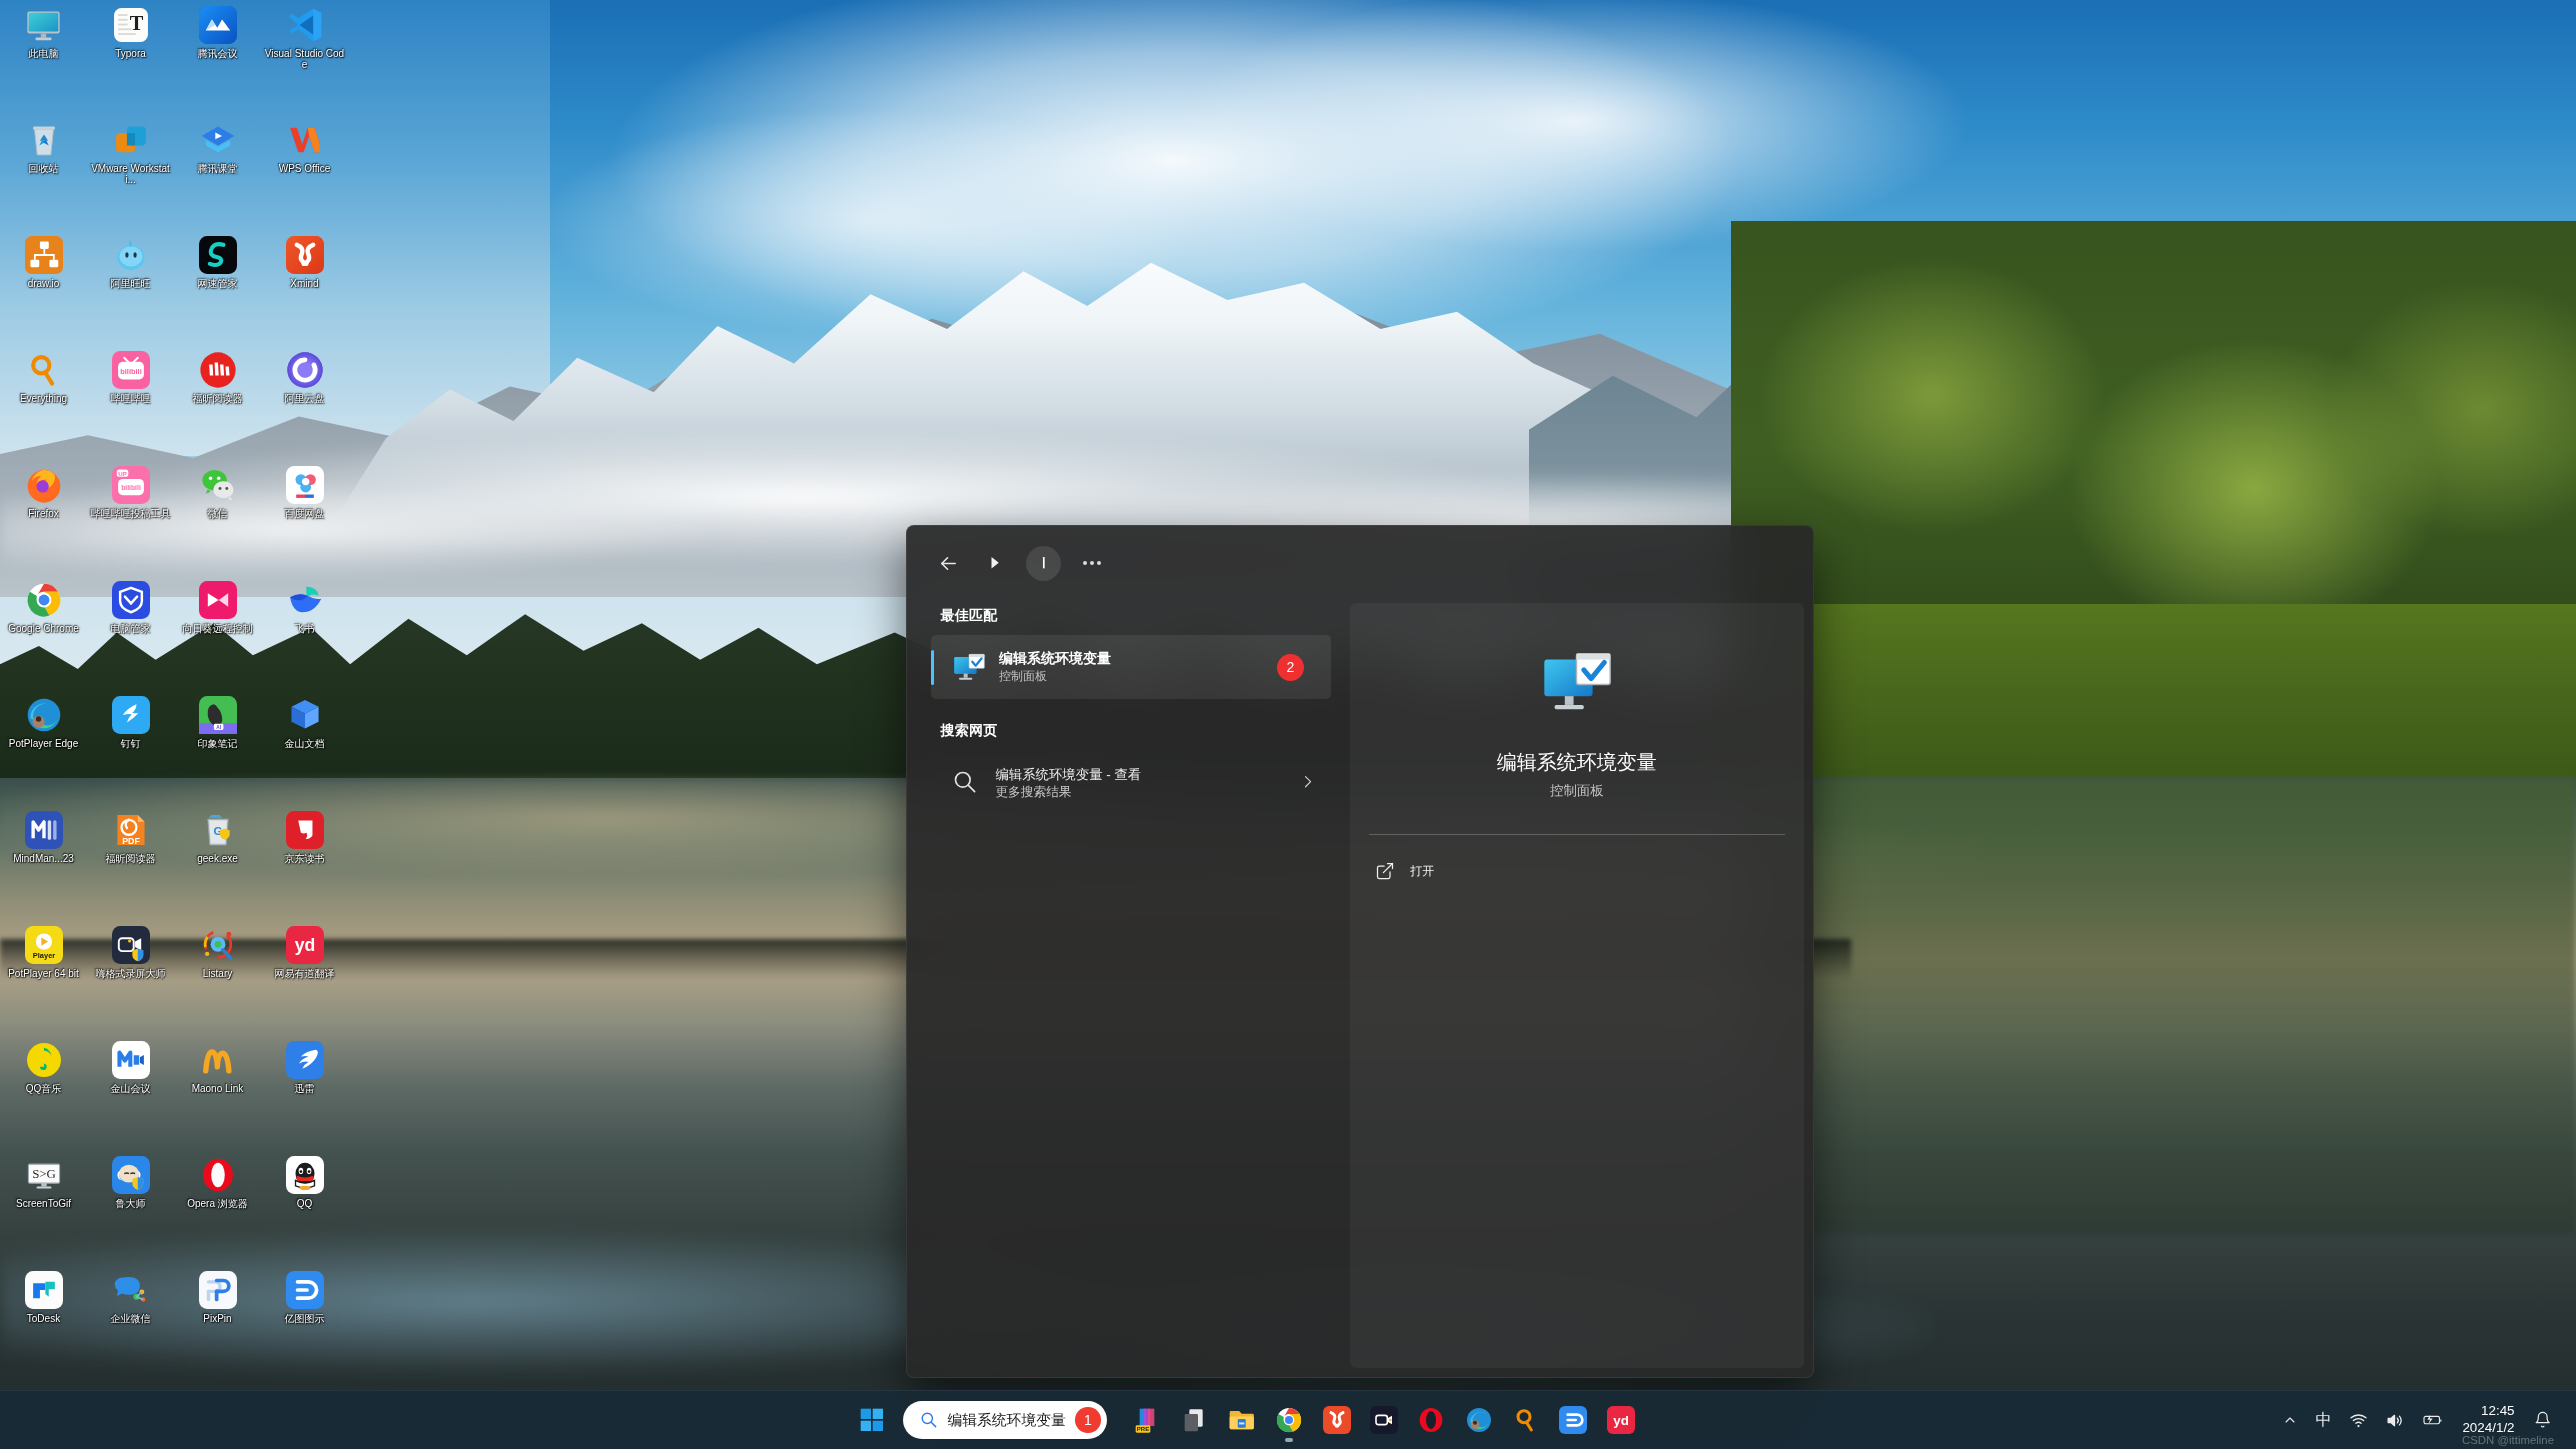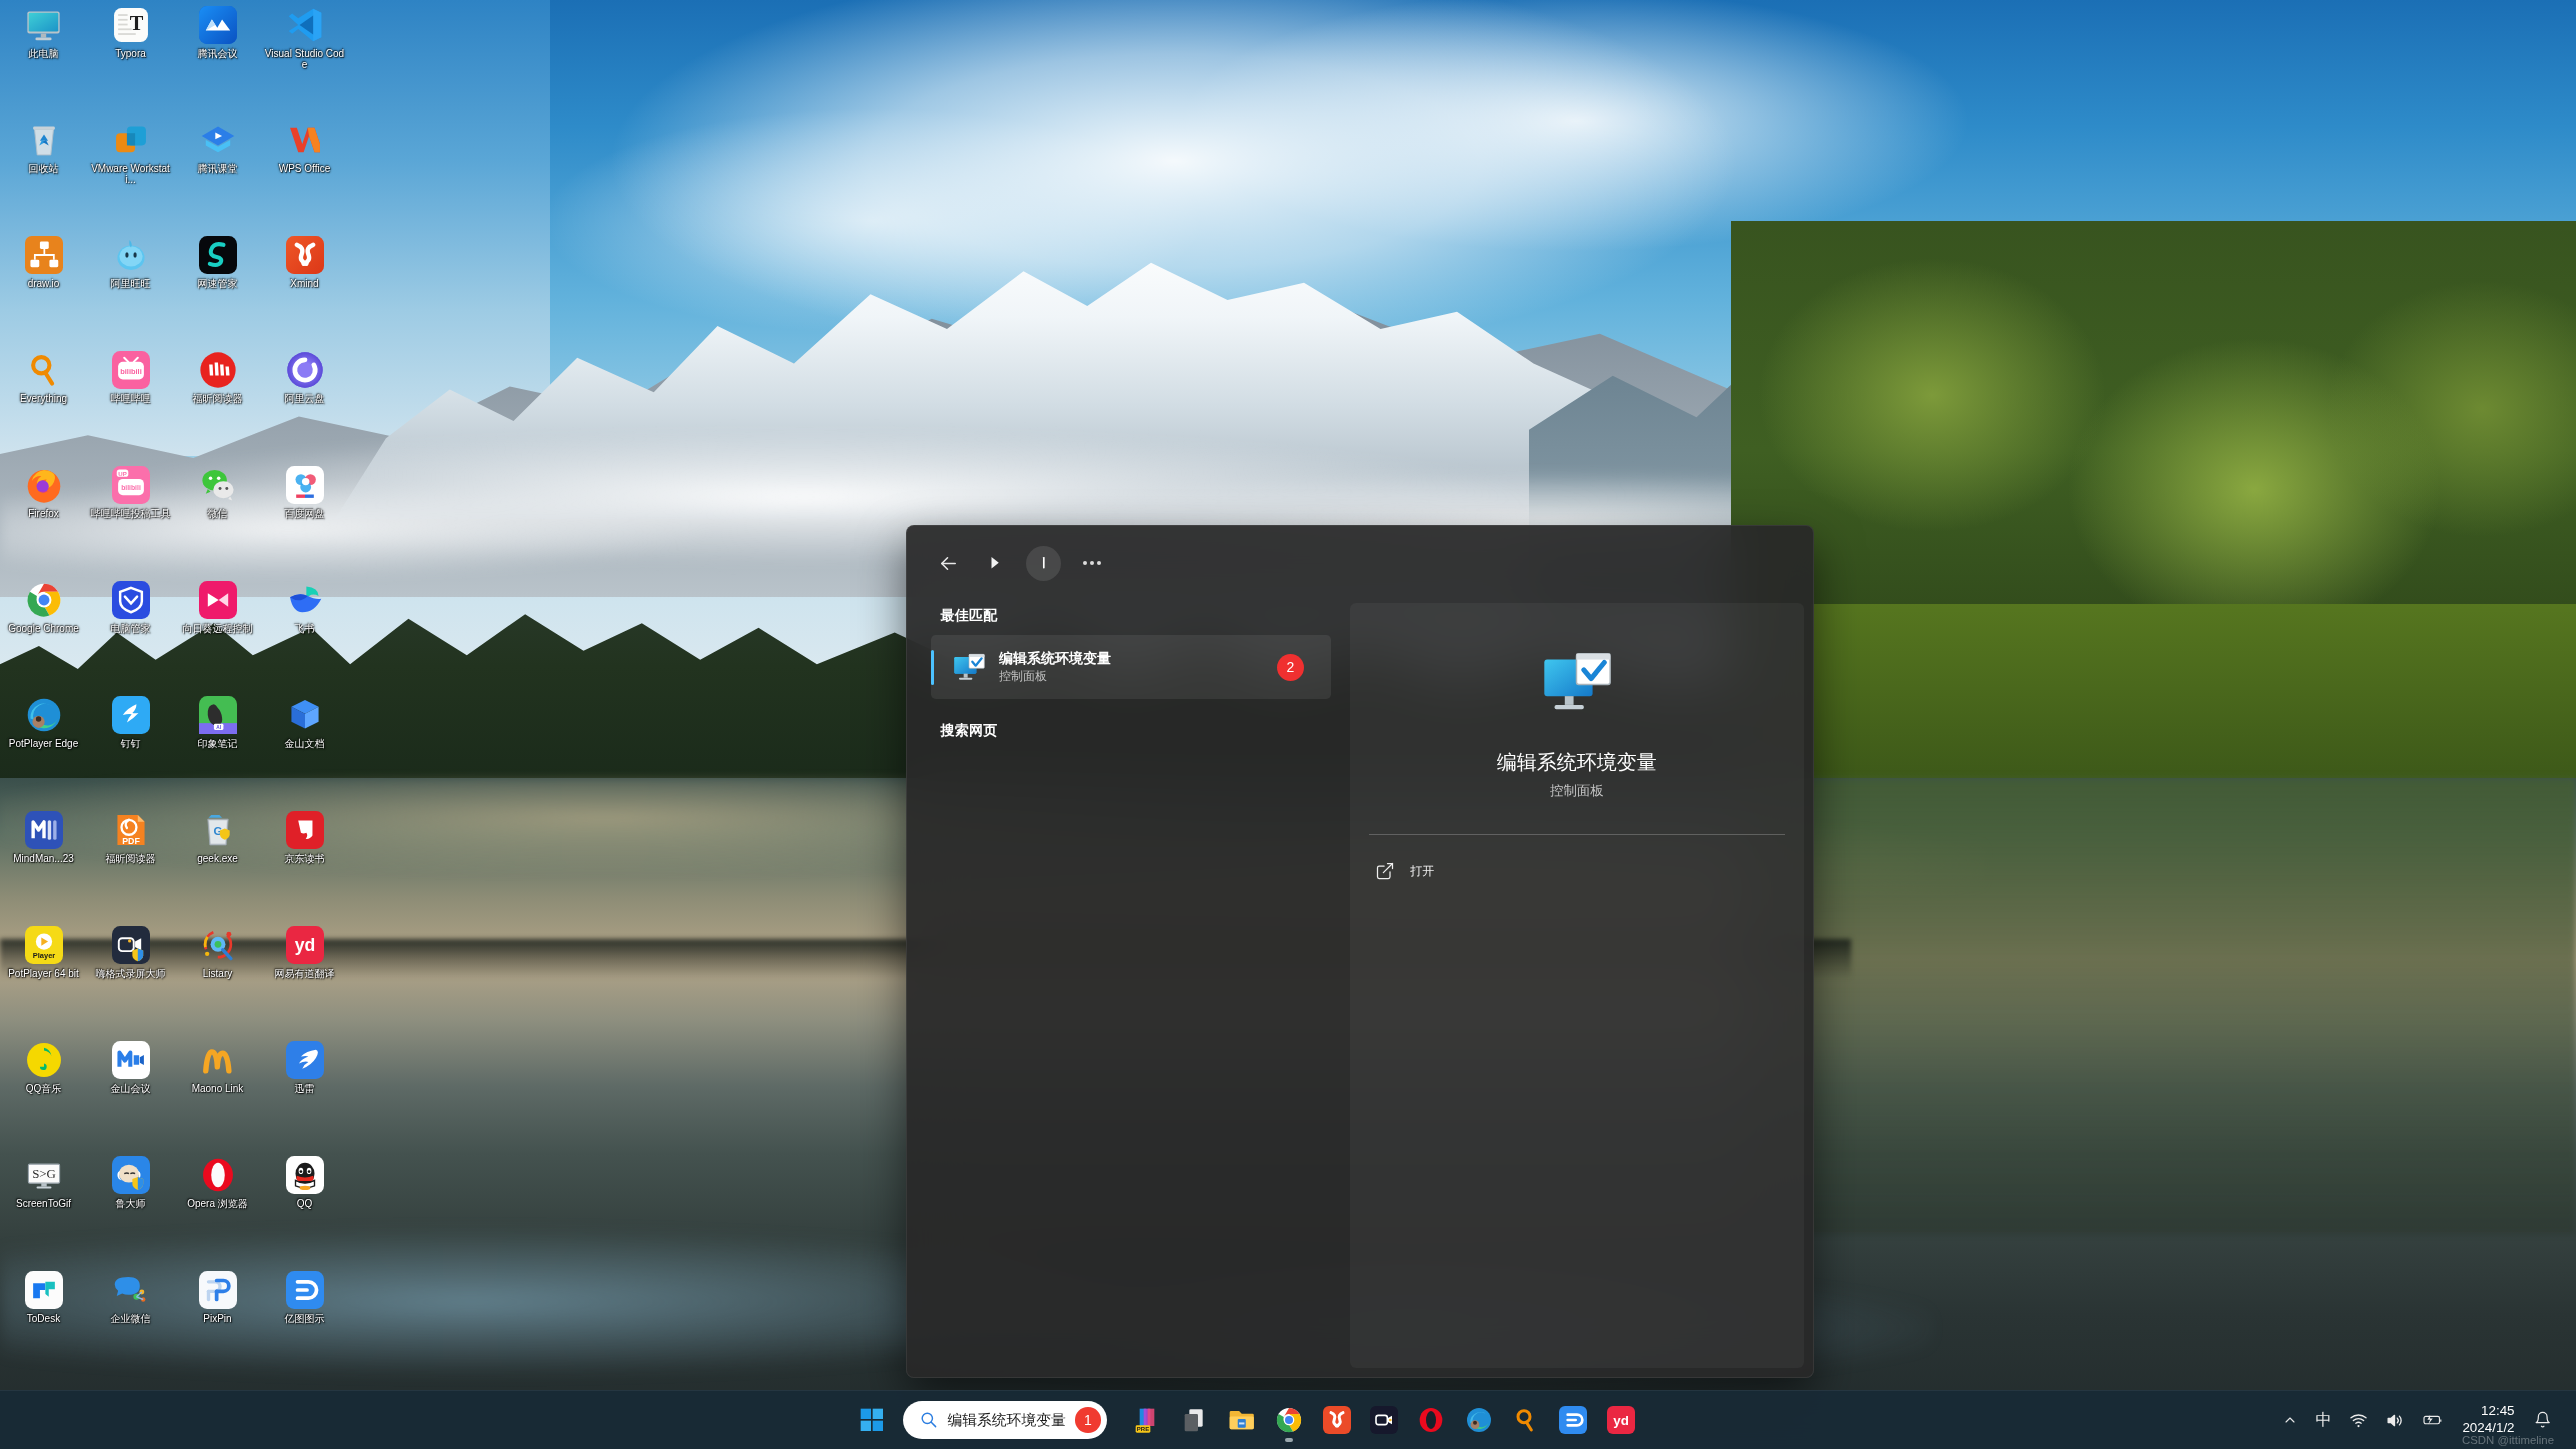--- a/index.html
+++ b/index.html
@@ -901,20 +901,37 @@
         </div>
         <div id="bm-text">
           <div id="bm-title">编辑系统环境变量</div>
           <div id="bm-sub">控制面板</div>
         </div>
         <div class="num-badge">2</div>
       </div>
 
       <div class="section-title" style="margin-top:23px;">搜索网页</div>
 
+      <div id="web-search-item">
+        <div id="ws-icon">
+          <svg width="27" height="27" viewBox="0 0 24 24" fill="none" stroke="#e2e2e2" stroke-width="1.5" stroke-linecap="round">
+            <circle cx="10.5" cy="10.5" r="6.5"></circle>
+              <path d="M15.5 15.5 L21 21"></path>
+          </svg>
+        </div>
+        <div id="ws-text">
+          <div id="ws-line1">编辑系统环境变量 - 查看</div>
+          <div id="ws-line2">更多搜索结果</div>
+        </div>
+        <div style="flex-shrink:0;">
+          <svg width="17.4" height="17.4" viewBox="0 0 24 24" fill="none" stroke="#d4d4d4" stroke-width="1.6" stroke-linecap="round" stroke-linejoin="round">
+            <path d="M9 5l7 7-7 7"></path>
+          </svg>
+        </div>
+      </div>
     </div>
 
     <div id="preview-col">
       <div id="pv-icon">
         <svg width="79" height="79" viewBox="0 0 54 54">
           <rect x="5" y="12" width="33" height="25" rx="2" fill="url(#pvg)"></rect>
           <defs>
               <linearGradient id="pvg" x1="0" y1="0" x2="1" y2="1">
             <stop offset="0%" stop-color="#3fc6ef"></stop>
                 <stop offset="100%" stop-color="#1579c9"></stop>

